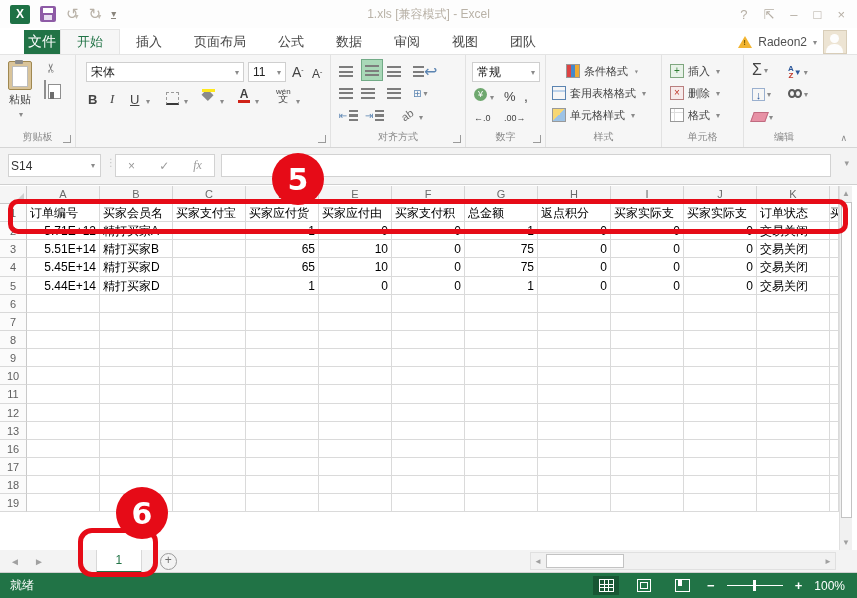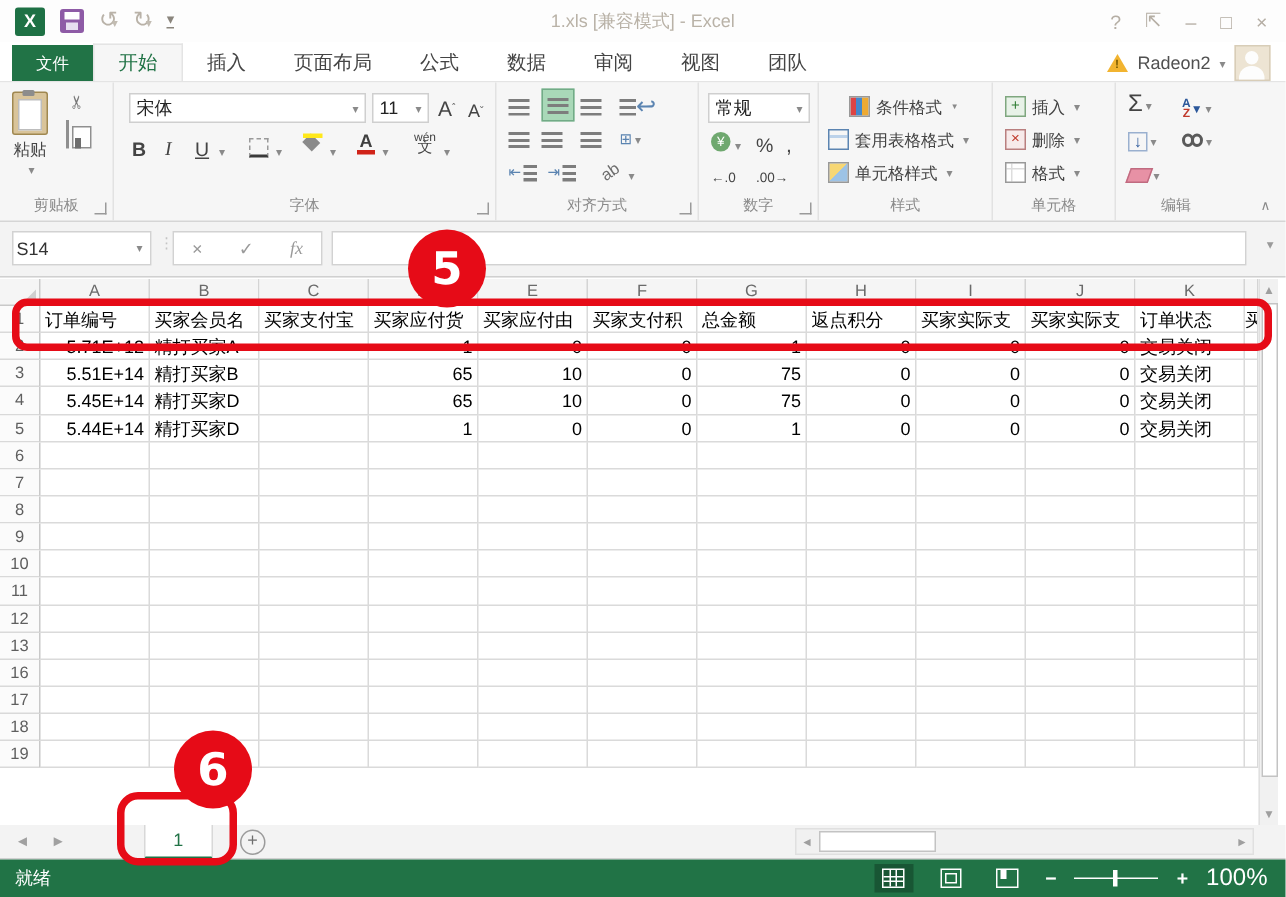--- a/index.html
+++ b/index.html
@@ -18,21 +18,21 @@
   .save-icon:after{content:"";position:absolute;left:4px;bottom:2px;right:4px;height:5px;background:#e7def0;}
   .undo-redo{color:#b9b2a8;font-size:15px;line-height:14px;}
   .tiny-drop{color:#c2bcb2;font-size:8px;margin-left:-4px;}
   .qat-more{color:#8a857d;font-size:10px;border-bottom:1px solid #8a857d;line-height:8px;}
   .win-title{position:absolute;left:0;right:0;text-align:center;color:#b9b2a7;font-size:12px;pointer-events:none;}
   .win-controls{margin-left:auto;display:flex;align-items:center;gap:16px;padding-right:12px;color:#b5aea4;font-size:13px;}
   .win-controls span{display:inline-block;text-align:center;}
 
   
   .tabrow{left:0;top:28px;width:857px;height:27px;background:#fff;display:flex;align-items:flex-end;border-bottom:1px solid #e4e4e4;box-sizing:border-box;}
-  .file-tab{width:54px;height:24px;background:#217346;color:#fff;font-size:11px;display:flex;align-items:center;justify-content:center;margin-left:8px;}
+  .file-tab{width:36px;height:24px;background:#217346;color:#fff;font-size:14px;display:flex;align-items:center;justify-content:center;margin-left:24px;}
   .rtab{height:24px;padding:0 16px;font-size:13px;color:#444;display:flex;align-items:center;}
   .rtab.active{background:#f6f6f6;color:#217346;border:1px solid #e4e4e4;border-bottom:none;}
   .account{margin-left:auto;display:flex;align-items:center;gap:6px;padding-right:10px;}
   .warn-tri{width:0;height:0;border-left:7px solid transparent;border-right:7px solid transparent;border-bottom:12px solid #f2b430;position:relative;}
   .warn-tri i{position:absolute;left:-2px;top:2px;font-style:normal;font-size:8px;color:#7a5b00;font-weight:bold;}
   .account-name{font-size:12px;color:#505050;}
   .avatar{width:22px;height:22px;background:#ede4d3;border:1px solid #d8cdb8;position:relative;overflow:hidden;}
   .avatar:before{content:"";position:absolute;left:6px;top:3px;width:9px;height:9px;border-radius:50%;background:#fdfdfd;}
   .avatar:after{content:"";position:absolute;left:2px;top:13px;width:17px;height:10px;border-radius:8px 8px 0 0;background:#fdfdfd;}
 
@@ -103,21 +103,21 @@
       linear-gradient(#fff,#fff) 0 7px/100% 1px no-repeat,
       linear-gradient(#fff,#fff) 4px 0/1px 100% no-repeat,
       linear-gradient(#fff,#fff) 8px 0/1px 100% no-repeat;}
   .vb-page{width:12px;height:11px;border:1px solid #fff;position:relative;}
   .vb-page:before{content:"";position:absolute;left:2px;top:2px;right:2px;bottom:2px;border:1px solid #fff;}
   .vb-break{width:13px;height:11px;border:1px solid #fff;position:relative;}
   .vb-break:before{content:"";position:absolute;left:2px;top:0;width:4px;height:6px;background:#fff;}
   .zoomline{width:56px;height:1px;background:#fff;position:relative;}
   .zoomline i{position:absolute;left:26px;top:-5px;width:3px;height:11px;background:#fff;}
   .zsign{font-size:13px;font-weight:bold;}
-  .zoompct{font-size:16px;}
+  .zoompct{font-size:12px;}
 
   
   .ann{pointer-events:none;z-index:50;}
   .row1-box{left:8px;top:199px;width:840px;height:35px;border:5px solid #e60b17;border-radius:10px;box-sizing:border-box;}
   .tab-box{left:78px;top:528px;width:80px;height:49px;border:5px solid #e60b17;border-radius:14px;box-sizing:border-box;}
   .badge{width:52px;height:52px;border-radius:50%;background:#e60b17;color:#fff;font-size:30px;font-weight:bold;
          display:flex;align-items:center;justify-content:center;font-family:"DejaVu Sans",sans-serif;}
   .badge5{left:272px;top:153px;}
   .badge6{left:116px;top:487px;}
 
@@ -231,21 +231,20 @@
     <span class="mini abs" style="left:54px;top:34px;text-decoration:underline;font-size:13px;">U</span>
     <span class="mini abs dda" style="left:68px;top:36px;">▾</span>
     <span class="abs border-icon" style="left:90px;top:37px;"></span>
     <span class="mini abs dda" style="left:106px;top:36px;">▾</span>
     <span class="abs fill-icon" style="left:126px;top:36px;"></span>
     <span class="mini abs dda" style="left:142px;top:36px;">▾</span>
     <span class="abs fcolor" style="left:162px;top:34px;"><span>A</span><u style="width:12px;"></u></span>
     <span class="mini abs dda" style="left:177px;top:36px;">▾</span>
     <span class="abs wen" style="left:200px;top:33px;"><span>wén</span><b>文</b></span>
     <span class="mini abs dda" style="left:218px;top:36px;">▾</span>
-    <div class="glabel">字体</div>
     <span class="launcher"></span>
   </div>
 
   <div class="rgroup" style="width:135px;">
     <span class="abs mini" style="left:8px;top:6px;">
         <span class="bars"></span>
       </span>
     <span class="abs mini selgreen" style="left:30px;top:4px;width:20px;">
         <span class="bars"></span>
       </span>

